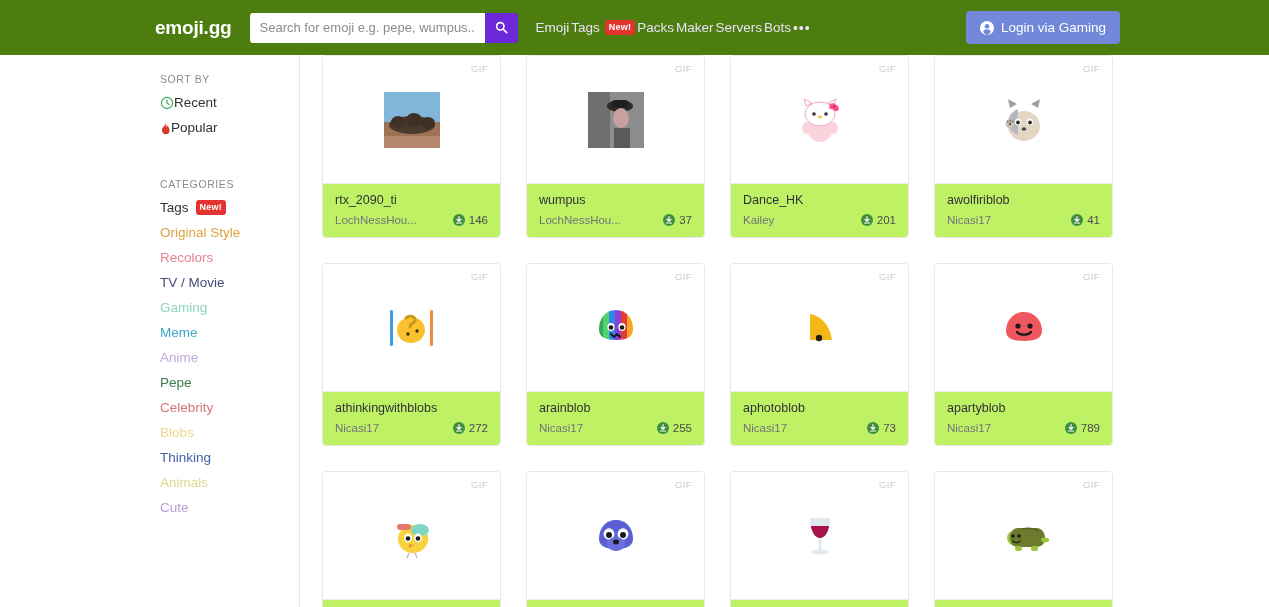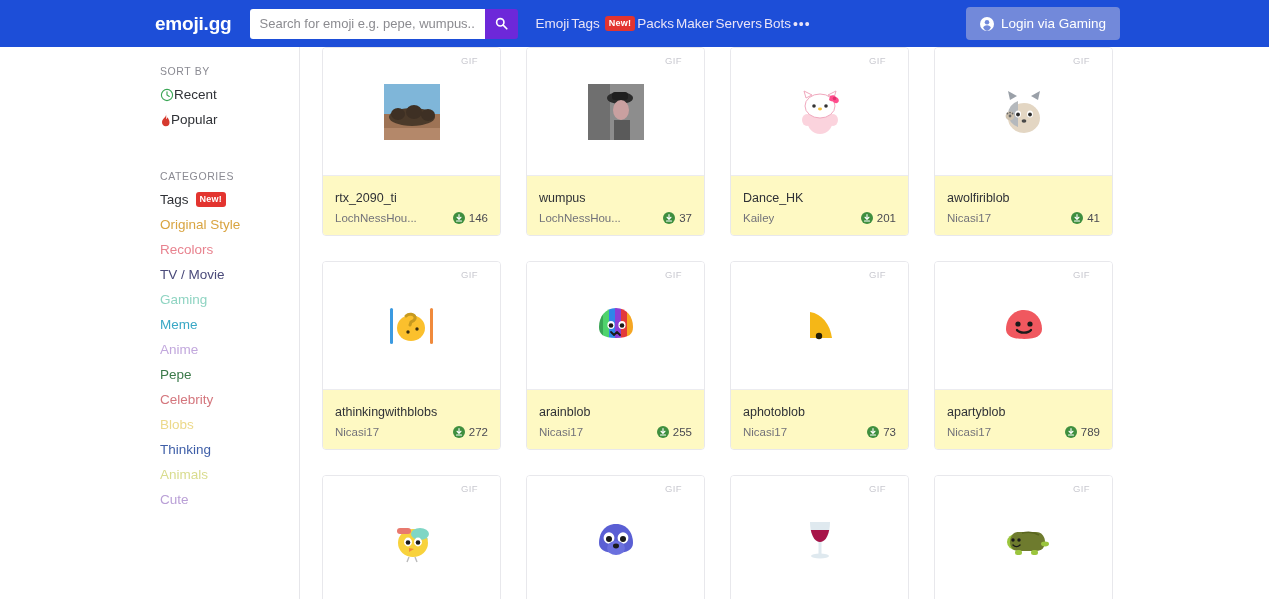--- a/index.html
+++ b/index.html
@@ -9,22 +9,22 @@
     height: 607px;
     overflow: hidden;
     background: #ffffff;
     font-family: "Liberation Sans", sans-serif;
     color: #2f3136;
   }
 
   
   .navbar {
     position: relative;
-    height: 47px;
-    background: #1d4ed8;
+    height: 55px;
+    background: #4d7c0f;
     display: flex;
     align-items: center;
     padding: 0 0 0 0;
     overflow: hidden;
   }
   .nav-inner {
     display: flex;
     align-items: center;
     width: 100%;
     padding-left: 155px;
@@ -189,30 +189,30 @@
     position: relative;
     height: 127px;
     display: flex;
     align-items: center;
     justify-content: center;
     background: #fff;
   }
   .gif-tag {
     position: absolute;
     top: 7px;
-    right: 22px;
+    right: 12px;
     font-size: 9.5px;
     color: #c9c9d0;
     letter-spacing: 0.4px;
   }
   .emoji-art { width: 56px; height: 56px; display: block; }
   .card-foot {
-    background: #fef9c3;
+    background: #bef264;
     border-top: 1px solid #ececf0;
-    padding: 15px 12px 11px 12px;
+    padding: 9px 12px 11px 12px;
   }
   .card-title {
     font-size: 12.5px;
     color: #2f3136;
     margin-bottom: 7px;
     white-space: nowrap;
     overflow: hidden;
     text-overflow: ellipsis;
   }
   .card-meta {

